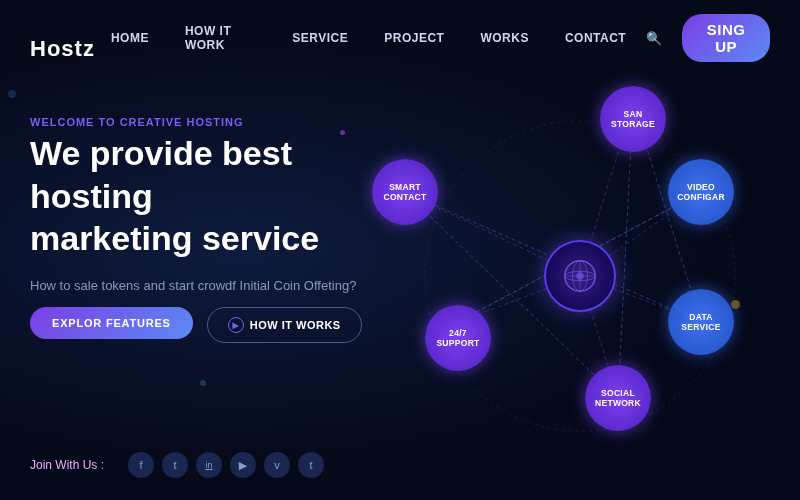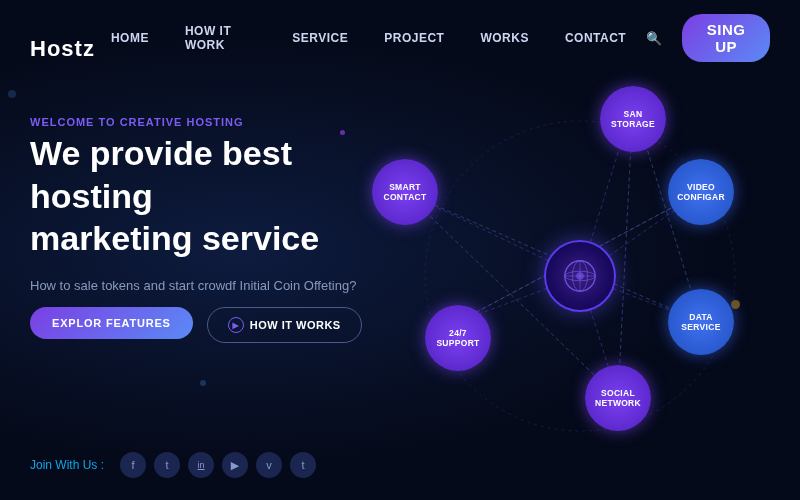--- a/index.html
+++ b/index.html
@@ -165,22 +165,22 @@
       display: flex;
       align-items: center;
       gap: 8px;
       position: absolute;
       bottom: 22px;
       left: 30px;
       z-index: 10;
     }
     .social-label {
       font-size: 12px;
-      color: #0ea5e9;
-      margin-right: 8px;
+      color: #f0abfc;
+      margin-right: 16px;
     }
     .social-icon {
       width: 26px;
       height: 26px;
       border-radius: 50%;
       background: #1a2550;
       display: flex;
       align-items: center;
       justify-content: center;
       font-size: 11px;

